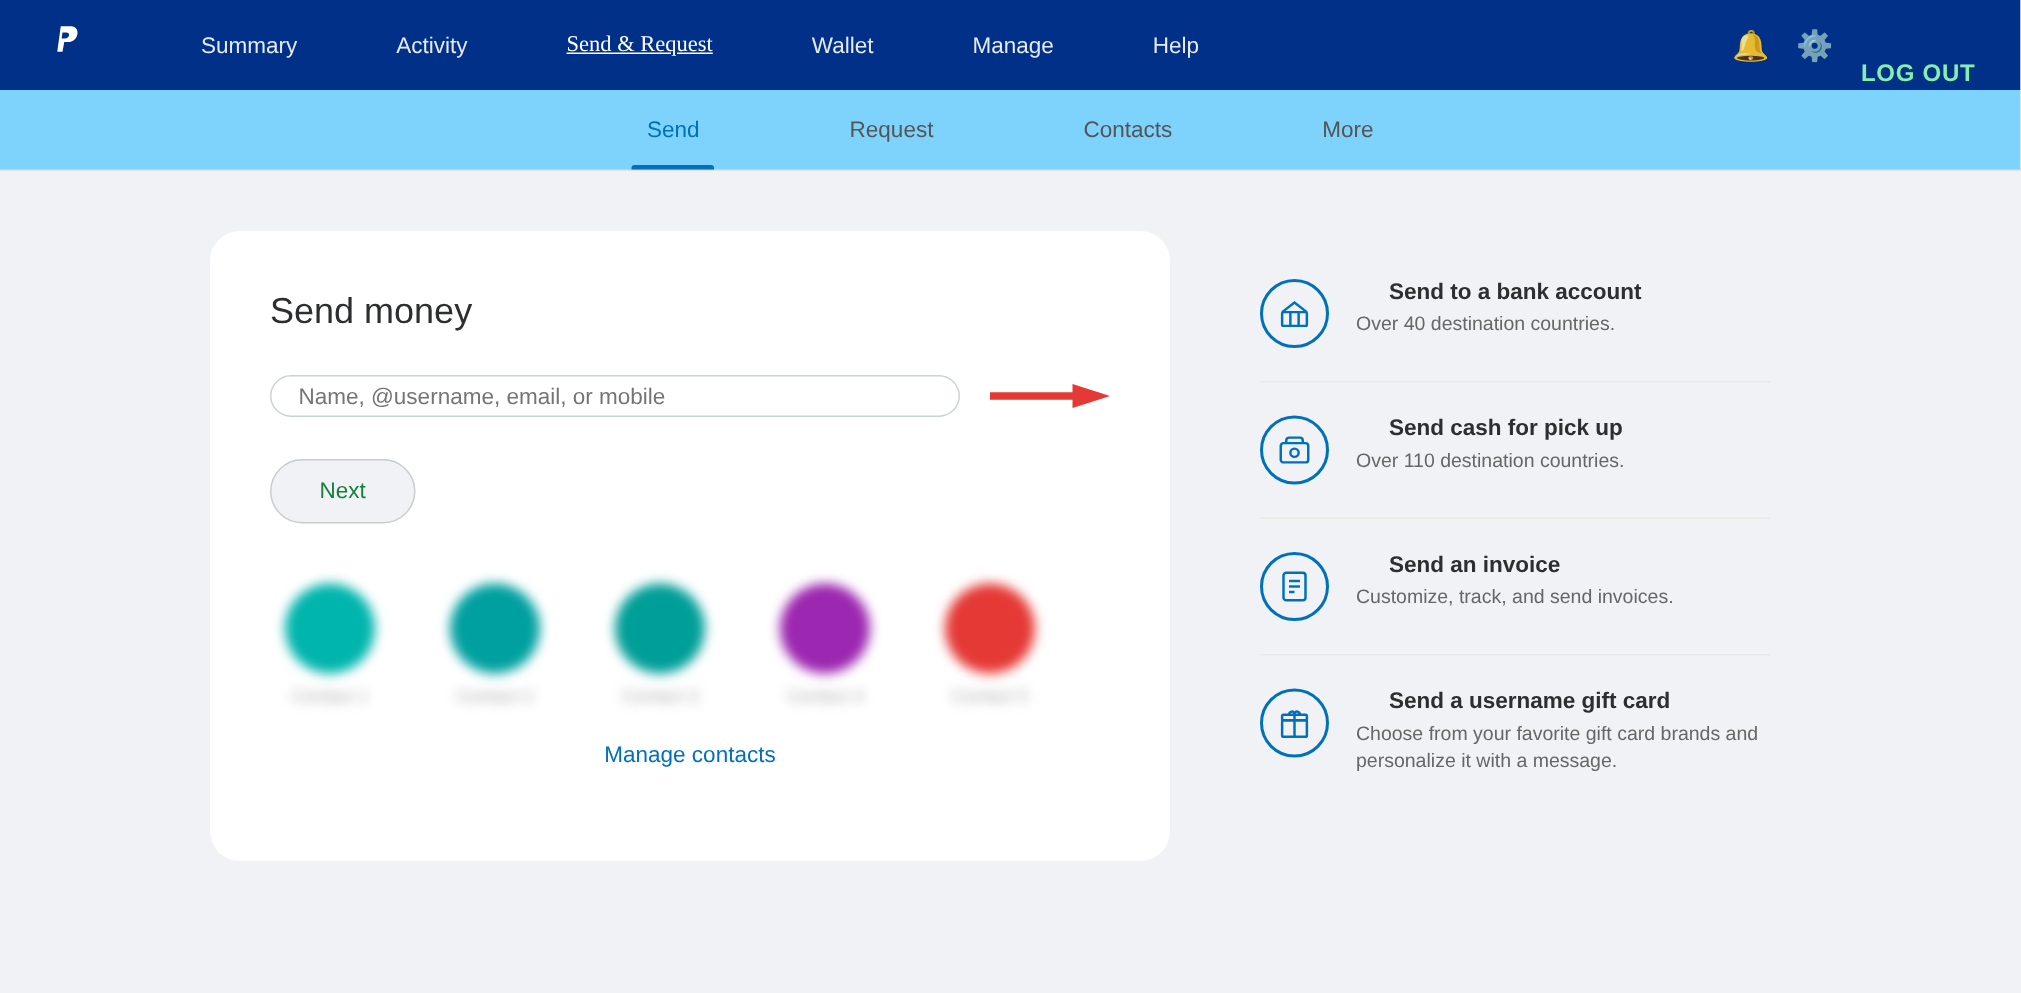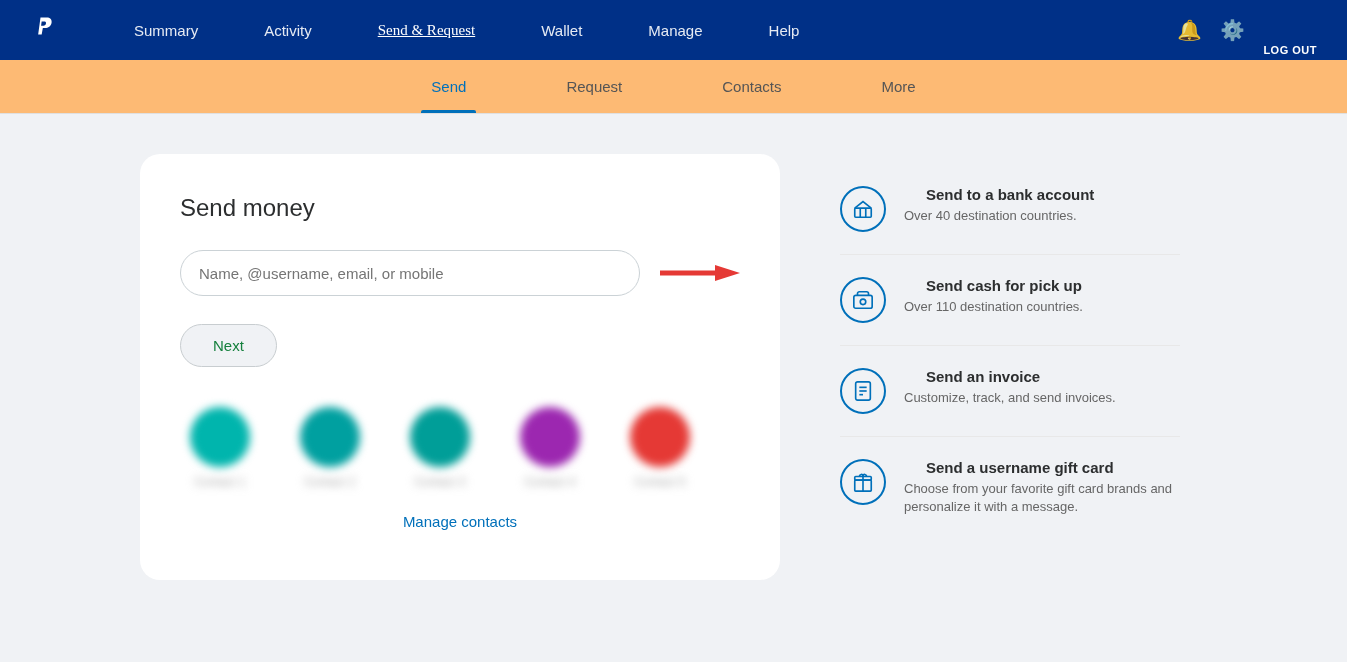--- a/index.html
+++ b/index.html
@@ -42,33 +42,33 @@
     }
     .top-nav .nav-right .icon-btn {
       color: #fff;
       font-size: 20px;
       cursor: pointer;
       background: none;
       border: none;
       opacity: 0.9;
     }
     .top-nav .nav-right .logout-btn {
-      color: #ffffff;
-      font-size: 11px;
+      color: #86efac;
+      font-size: 16px;
       font-weight: 600;
       background: none;
       border: none;
       cursor: pointer;
       letter-spacing: 0.5px;
       margin-top: 40px;
     }
 
     
     .sub-nav {
-      background: #fdba74;
+      background: #7dd3fc;
       display: flex;
       justify-content: center;
       gap: 80px;
       border-bottom: 1px solid #e0e0e0;
       padding: 0;
     }
     .sub-nav .sub-nav-item {
       padding: 18px 10px;
       font-size: 15px;
       color: #555;
@@ -117,21 +117,21 @@
     }
 
     .send-input-row {
       display: flex;
       align-items: center;
       gap: 20px;
       margin-bottom: 28px;
     }
     .send-input {
       flex: 1;
-      height: 46px;
+      height: 28px;
       border: 1.5px solid #cbd2d6;
       border-radius: 24px;
       padding: 0 18px;
       font-size: 15px;
       color: #aaa;
       outline: none;
     }
     .arrow-indicator {
       display: flex;
       align-items: center;

